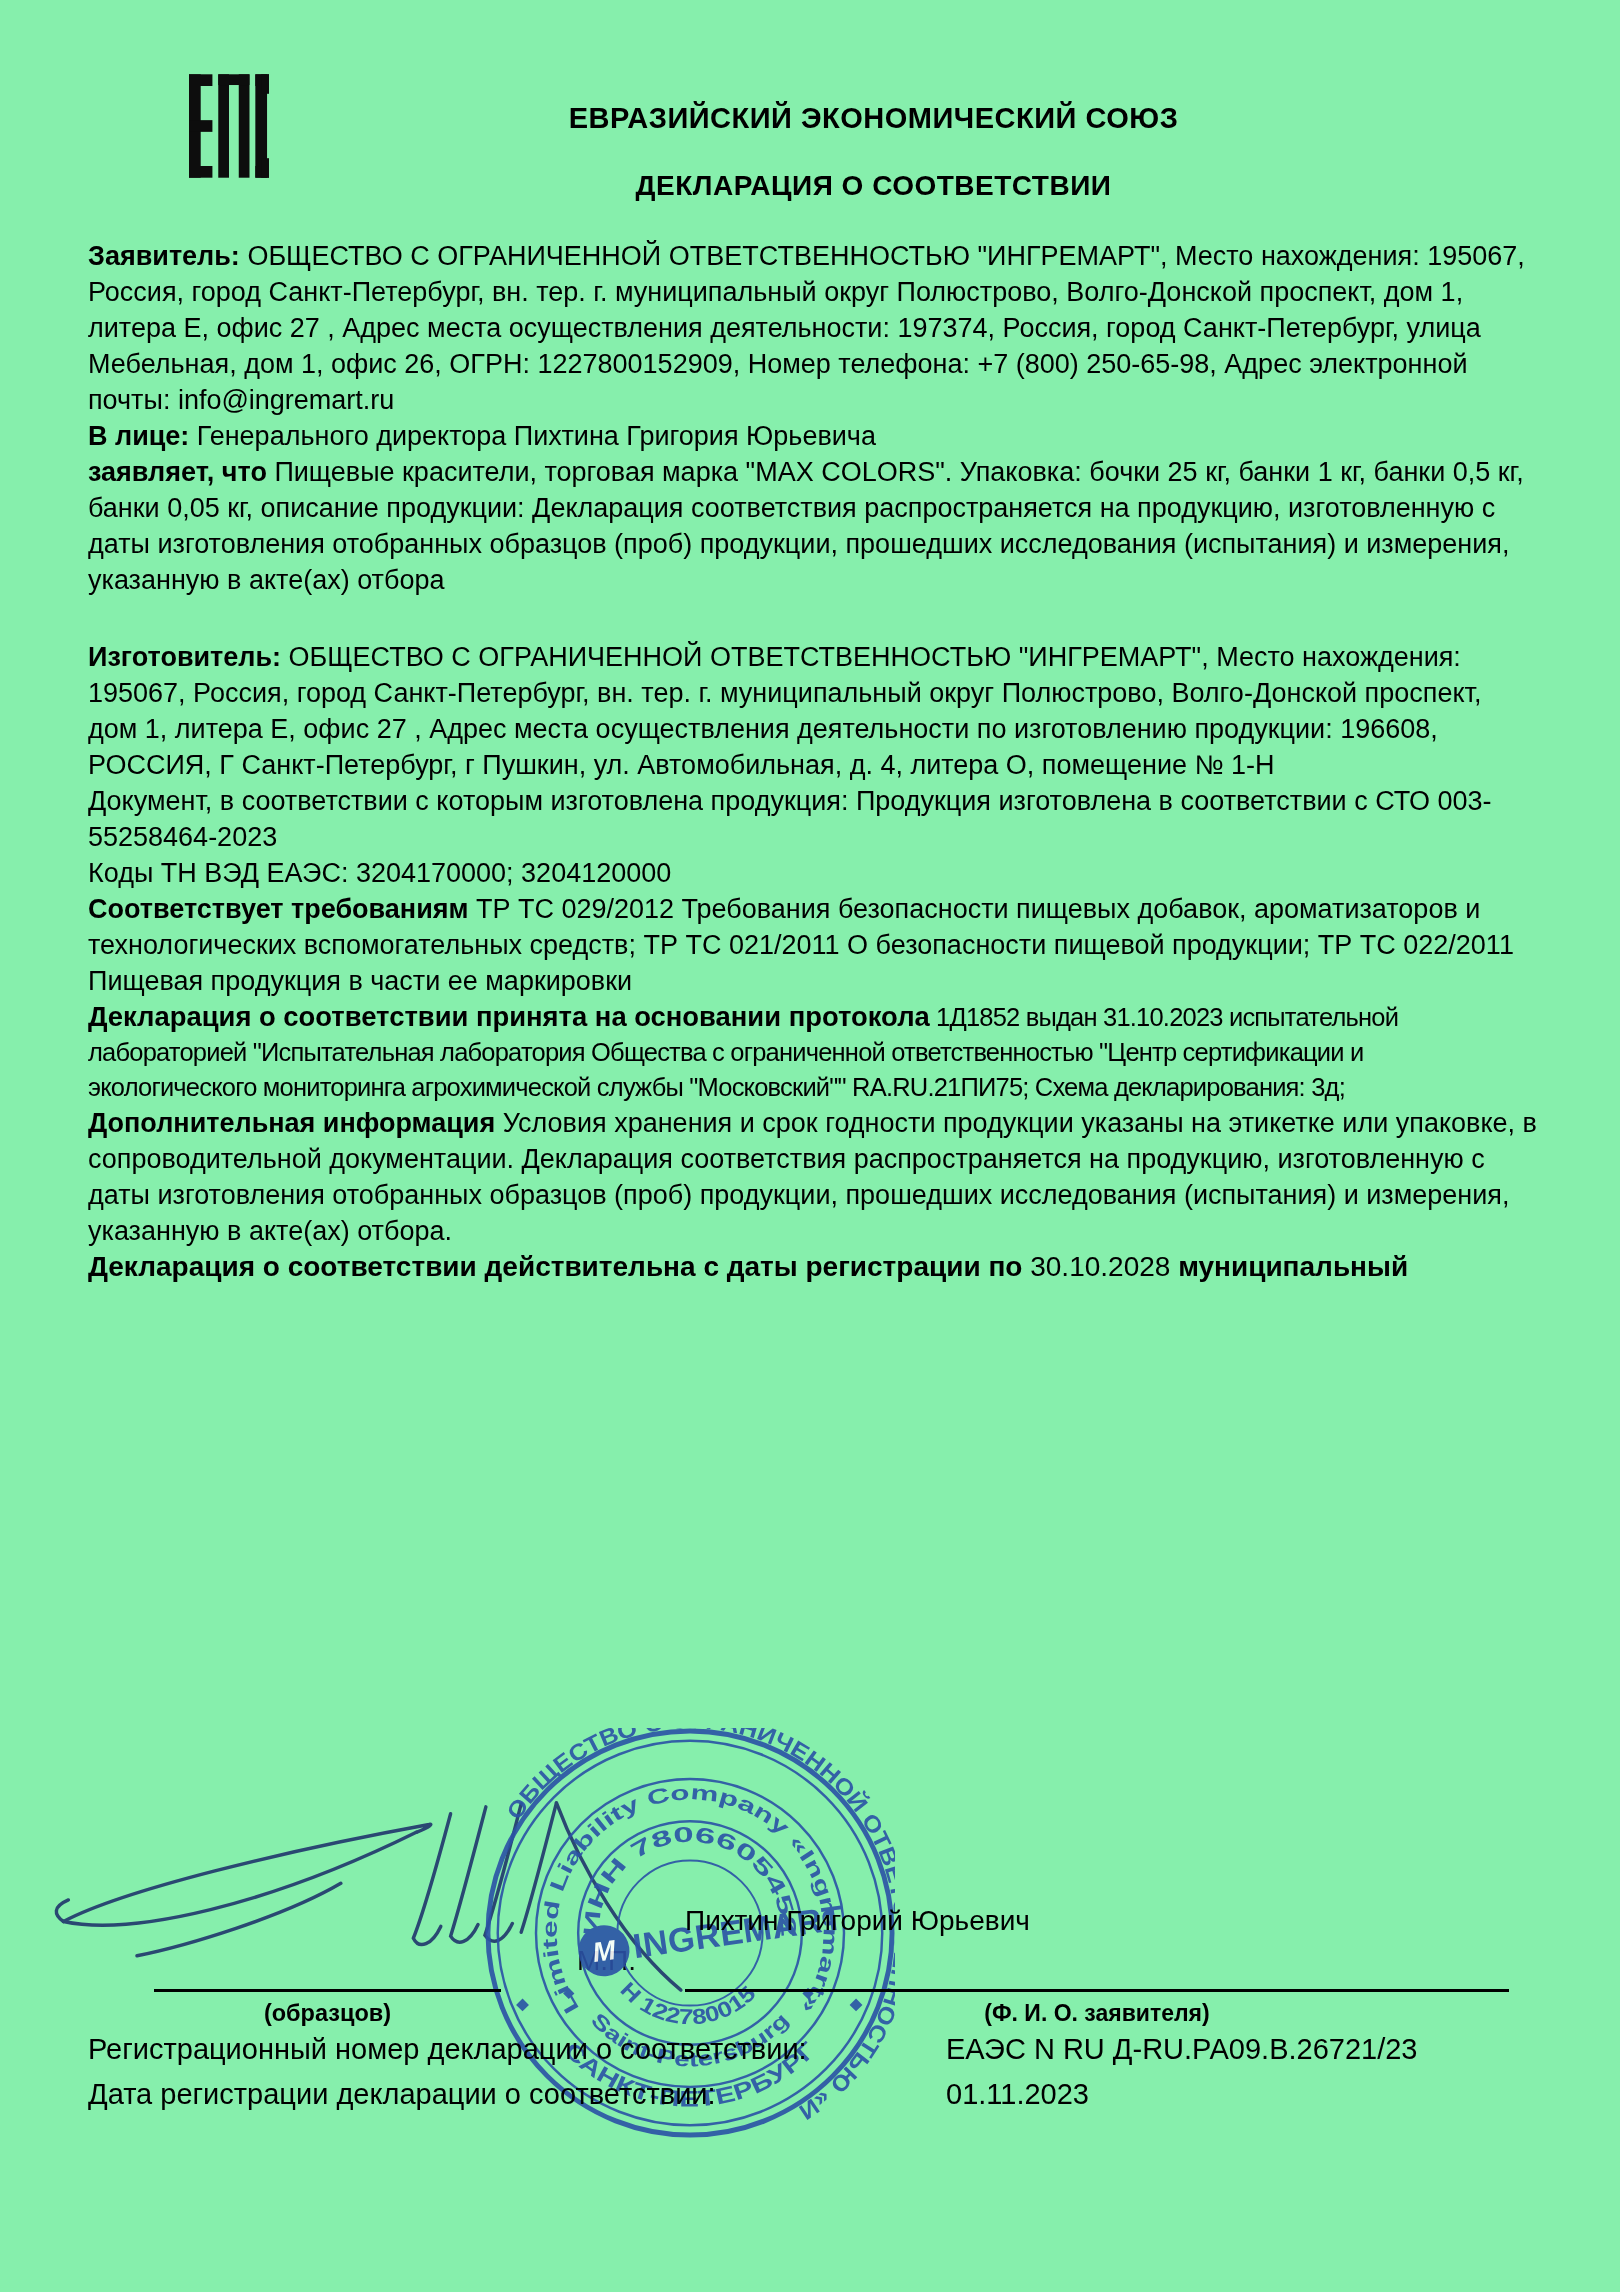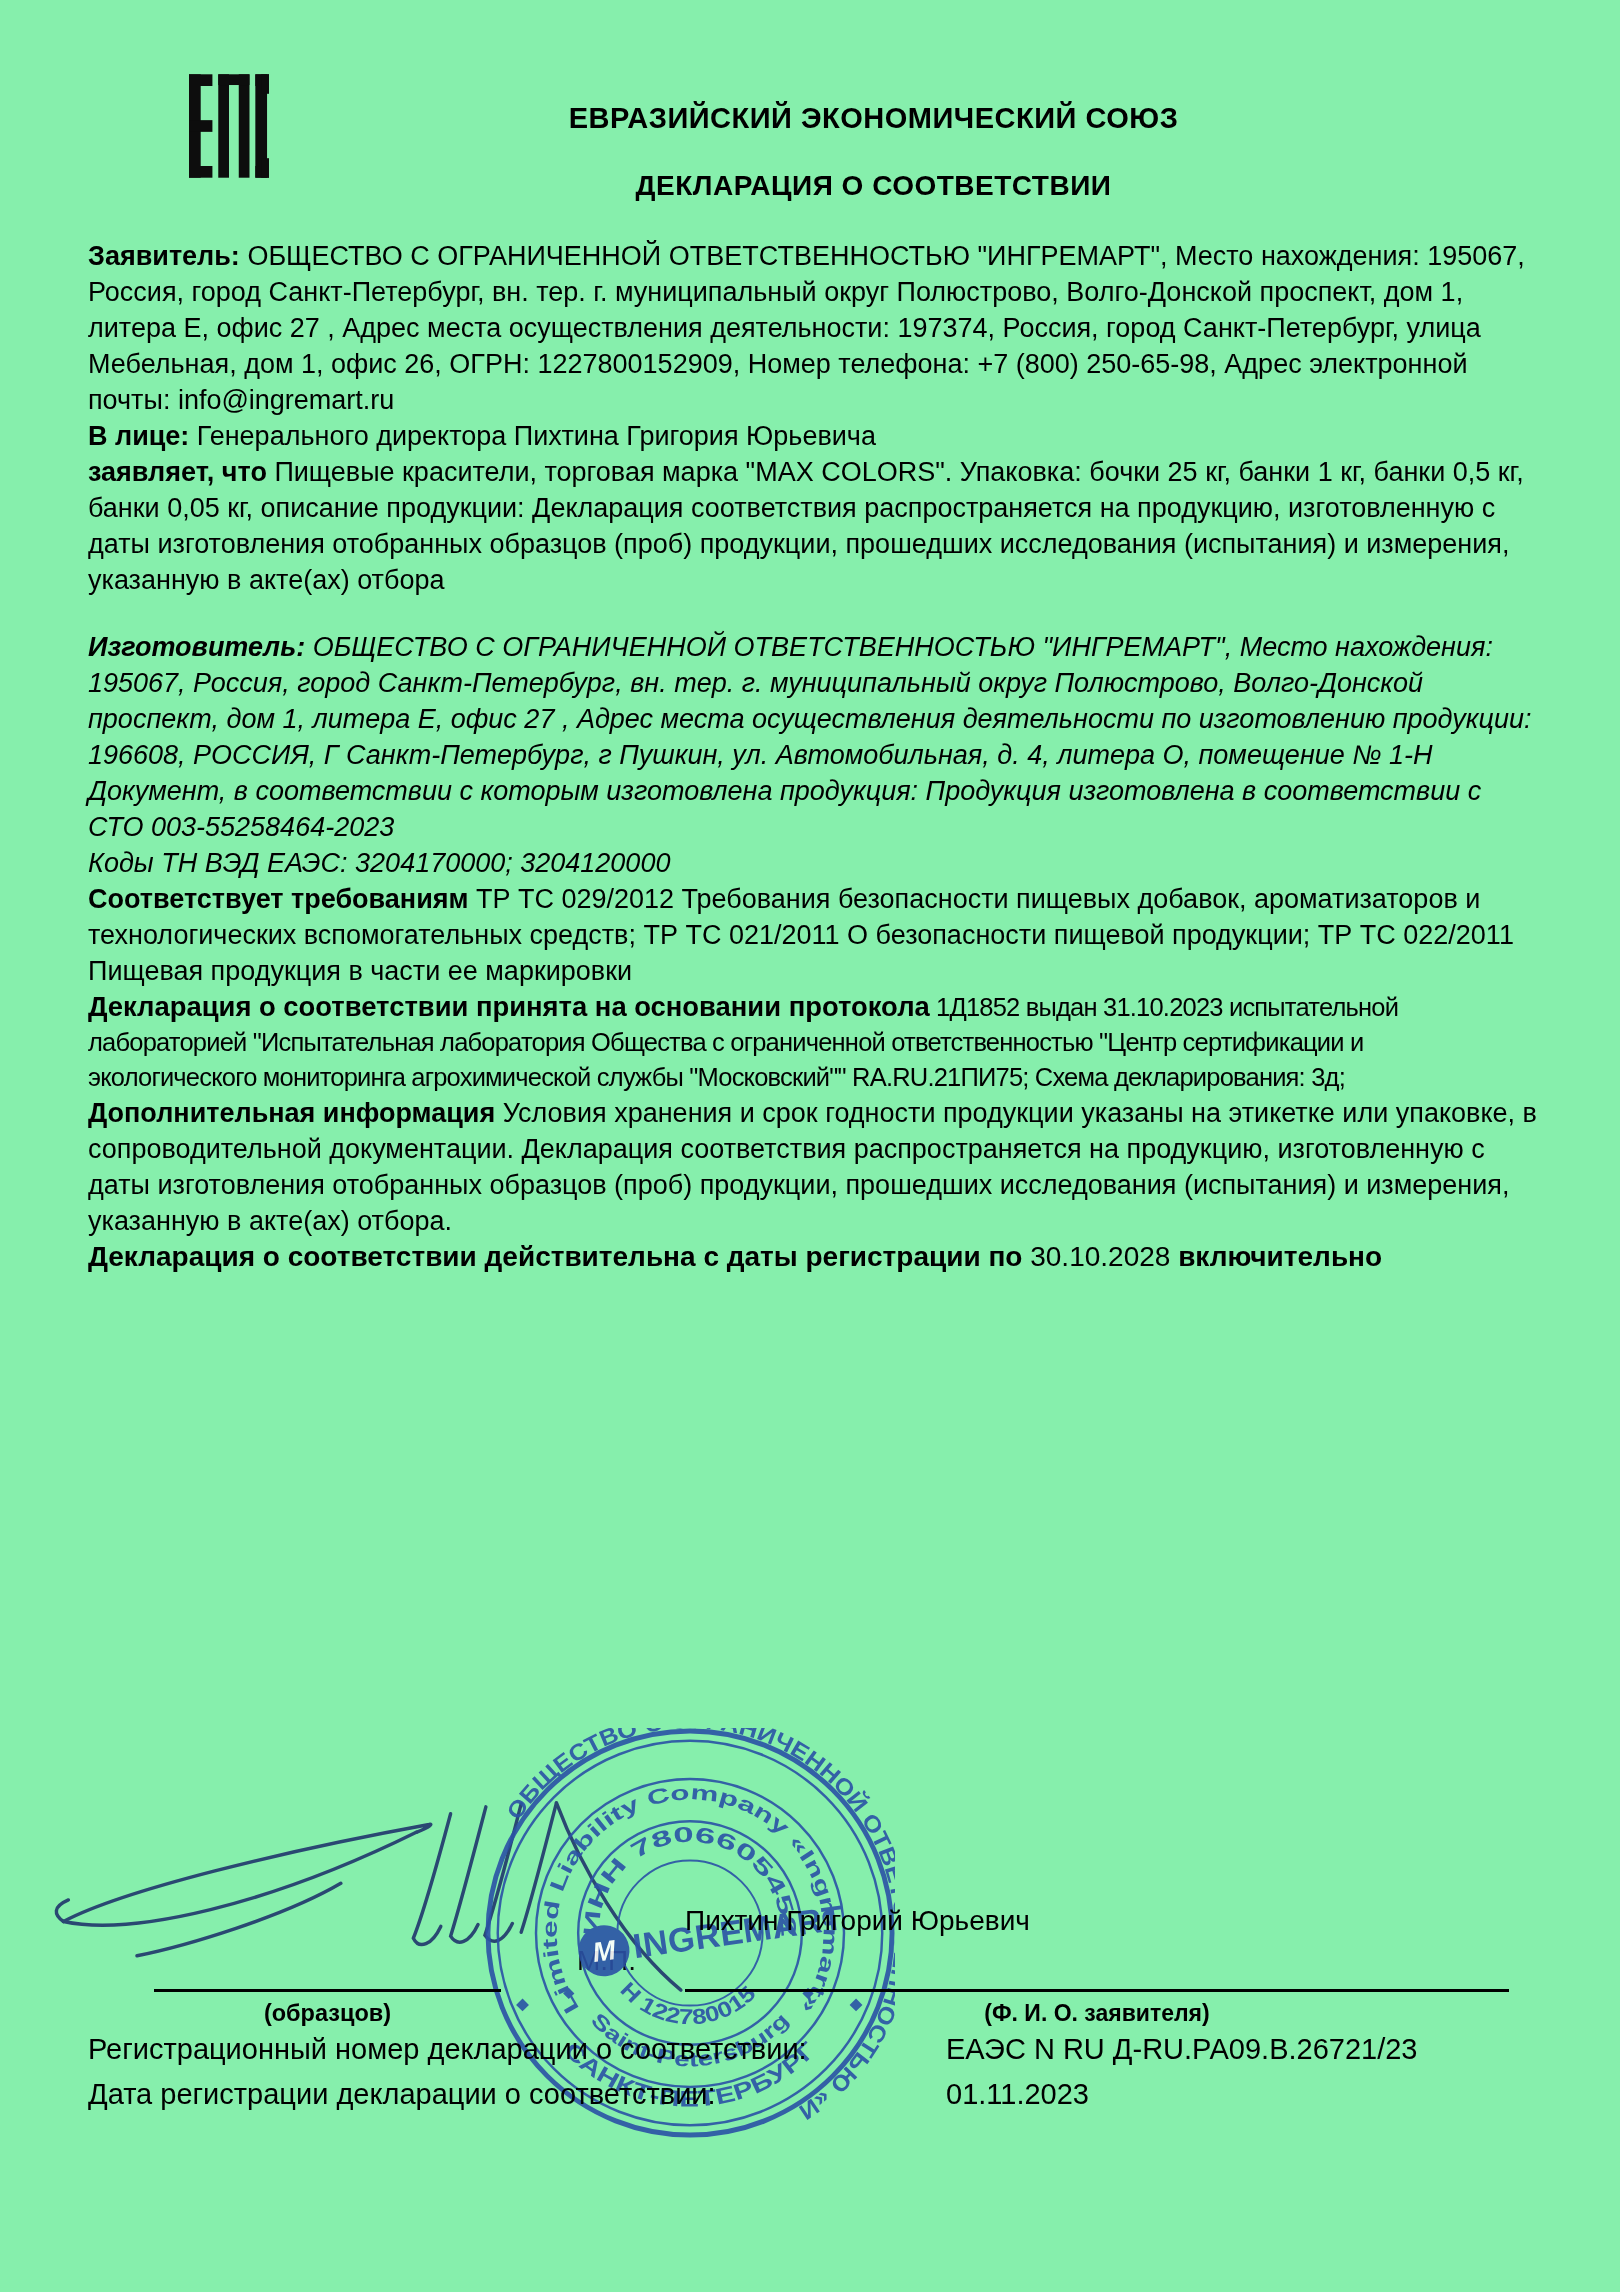--- a/index.html
+++ b/index.html
@@ -10,21 +10,21 @@
   
   .eac-logo { position:absolute; left:189px; top:72px; width:80px; height:108px; }
   .titles { position:absolute; left:127px; top:102px; width:1493px; text-align:center; }
   .title-union { font-size:29px; font-weight:bold; letter-spacing:0.5px; }
   .title-doc   { font-size:28px; font-weight:bold; margin-top:35px; letter-spacing:0.5px; }
   
   .content { position:absolute; left:88px; top:238px; width:1449px; font-size:27px; line-height:36px; }
   .content p { margin:0; }
   .lbl { font-weight:bold; }
   .sec-declares     { margin-top:17.6px; }
-  .sec-manufacturer { margin-top:31px;font-style:italic; }
+  .sec-manufacturer { margin-top:41px; }
   .sec-complies     { margin-top:33px; }
   .sec-basis        { margin-top:11.8px; font-size:25.5px; line-height:35px; letter-spacing:-0.8px; }
   .sec-basis .lbl   { font-size:27.4px; letter-spacing:0; }
   .sec-additional   { margin-top:5.9px; }
   .sec-validity     { margin-top:127px; font-weight:bold; font-size:28px; }
   .sec-validity .regular { font-weight:normal; }
   
   .sig-svg   { position:absolute; left:39px;  top:1789px; }
   .mp-note   { position:absolute; left:577px; top:1945px; font-size:28px; color:#0a0a0a; }
   .stamp-svg { position:absolute; left:485px; top:1728px; opacity:0.9; }
@@ -83,21 +83,21 @@
       <p>Документ, в соответствии с которым изготовлена продукция: Продукция изготовлена в соответствии с СТО 003-55258464-2023</p>
       <p>Коды ТН ВЭД ЕАЭС: 3204170000; 3204120000</p>
     </div>
 
     <p class="sec-complies"><span class="lbl">Соответствует требованиям</span><span>  ТР ТС 029/2012 Требования безопасности пищевых добавок, ароматизаторов и технологических вспомогательных средств; ТР ТС 021/2011 О безопасности пищевой продукции; ТР ТС 022/2011 Пищевая продукция в части ее маркировки</span></p>
 
     <p class="sec-basis"><span class="lbl">Декларация о соответствии принята на основании протокола</span><span> 1Д1852 выдан 31.10.2023 испытательной лабораторией "Испытательная лаборатория Общества с ограниченной ответственностью "Центр сертификации и экологического мониторинга агрохимической службы "Московский"" RA.RU.21ПИ75; Схема декларирования: 3д;</span></p>
 
     <p class="sec-additional"><span class="lbl">Дополнительная информация</span><span> Условия хранения и срок годности продукции указаны на этикетке или упаковке, в сопроводительной документации. Декларация соответствия распространяется на продукцию, изготовленную с даты изготовления отобранных образцов (проб) продукции, прошедших исследования (испытания) и измерения, указанную в акте(ах) отбора.</span></p>
 
-    <p class="sec-validity"><span>Декларация о соответствии действительна с даты регистрации по</span><span class="regular"> 30.10.2028 </span><span>включительно</span></p>
+    <p class="sec-validity"><span>Декларация о соответствии действительна с даты регистрации по</span><span class="regular"> 30.10.2028 </span><span>муниципальный</span></p>
   </div>
 
   <svg class="sig-svg" width="686" height="216" viewBox="0 0 700 220" xmlns="http://www.w3.org/2000/svg">
     <g fill="none" stroke="#233a6e" stroke-width="3.5" stroke-linecap="round" opacity="0.92">
       <path d="M 25 135 C 15 128 14 120 30 113"></path>
       <path d="M 25 135 C 95 150 235 118 385 44"></path>
       <path d="M 25 135 C 85 103 250 63 398 36 C 402 35 400 38 385 44"></path>
       <path d="M 308 96 C 250 130 150 160 100 170"></path>
       <path d="M 420 25 C 408 70 394 122 382 152 C 388 164 401 159 410 140"></path>
       <path d="M 456 18 C 444 64 430 118 420 150 C 427 161 439 157 448 138"></path>

